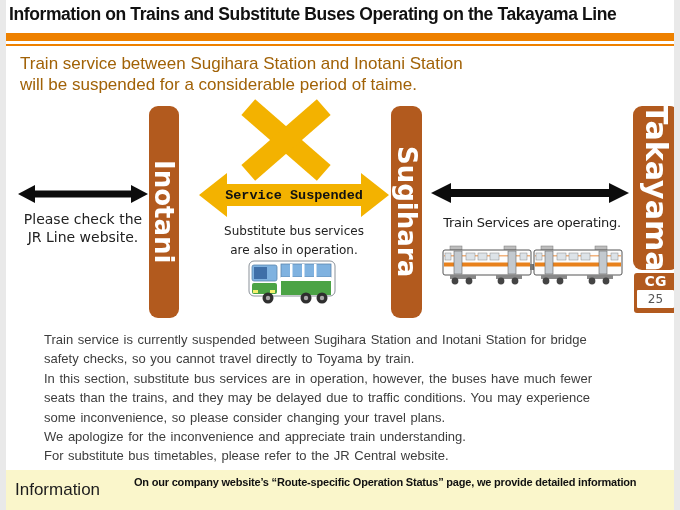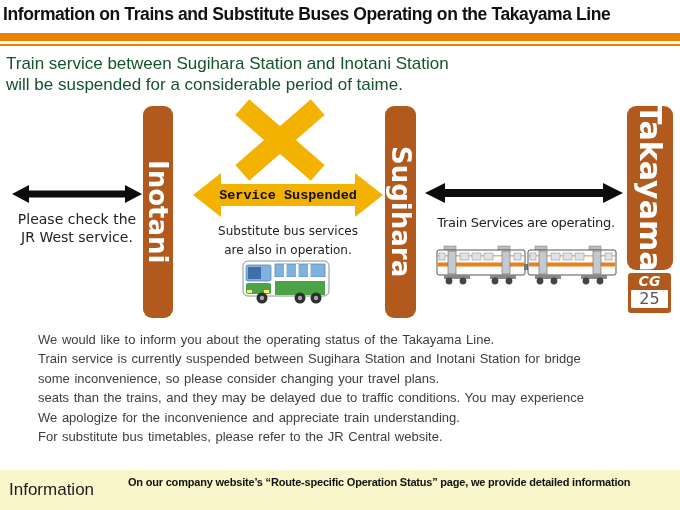--- a/index.html
+++ b/index.html
@@ -1,32 +1,32 @@
 <!DOCTYPE html>
 <html><head>
 <meta charset="utf-8">
 <style>
   html,body{margin:0;padding:0;background:#e9e9e9;}
   #canvas{
-    position:relative;width:680px;height:510px;background:#ffffff;
-    font-family:"Liberation Sans",sans-serif;overflow:hidden;margin:0 auto;
+    position:relative;width:620px;height:510px;background:#ffffff;
+    font-family:"Liberation Sans",sans-serif;overflow:hidden;margin:0 auto;padding-left:48px;
   }
   
   .title{
     position:absolute;left:3px;top:4px;width:674px;
     font-size:17.5px;font-weight:bold;letter-spacing:-0.4px;color:#111;
     white-space:nowrap;
   }
   .divider{position:absolute;left:0;top:33px;width:680px;}
   .divider .bar-thick{height:8px;background:#EE8100;}
   .divider .bar-gap{height:2.5px;background:#ffffff;}
   .divider .bar-thin{height:2.5px;background:#EE8100;}
   
   .headline{
-    position:absolute;left:6px;top:53px;font-size:17px;color:#14532d;
+    position:absolute;left:14px;top:53px;font-size:17px;color:#a16207;
     line-height:21px;white-space:nowrap;
   }
   
   .pillar{
     position:absolute;background:#B25A1E;border-radius:9px;
     display:flex;align-items:center;justify-content:center;
   }
   .pillar span{
     writing-mode:vertical-rl;text-orientation:mixed;color:#fff;
     font-weight:bold;font-family:"DejaVu Sans",sans-serif;
@@ -36,23 +36,23 @@
   #pillar-sugihara{left:385px;top:106px;width:31px;height:212px;}
   #pillar-sugihara span{font-size:26px;}
   #pillar-takayama{left:627px;top:106px;width:46px;height:164px;}
   #pillar-takayama span{font-size:30px;}
   
   .cg-badge{
     position:absolute;left:628px;top:273px;width:43px;height:40px;
     background:#B25A1E;border-radius:3px;text-align:center;
     font-family:"DejaVu Sans",sans-serif;
   }
-  .cg-badge .cg-top{color:#fff;font-weight:bold;font-size:14px;line-height:17px;font-style:italic;}
+  .cg-badge .cg-top{color:#fff;font-weight:bold;font-size:14px;line-height:17px;}
   .cg-badge .cg-num{
-    margin:0 3px;background:#fff;height:18px;font-size:16px;color:#555;
+    margin:0 3px;background:#fff;height:18px;font-size:12px;color:#555;
     line-height:18px;border-radius:1px;
   }
   
   .black-arrow{position:absolute;}
   #arrow-left{left:12px;top:185px;}
   #arrow-right{left:425px;top:183px;}
   
   .x-mark{position:absolute;left:240px;top:107px;width:80px;height:66px;}
   .x-mark .bar{
     position:absolute;left:50%;top:50%;width:100px;height:21px;
@@ -119,21 +119,21 @@
   <div class="black-arrow" id="arrow-left">
     <svg width="130" height="18" viewBox="0 0 130 18">
       <polygon points="0,9 17,0 17,18" fill="#0c0c0c"></polygon>
       <rect x="15" y="5.5" width="100" height="7" fill="#0c0c0c"></rect>
       <polygon points="130,9 113,0 113,18" fill="#0c0c0c"></polygon>
     </svg>
   </div>
 
   <div class="note" id="note-left">
     <div>Please check the</div>
-    <div>JR West service.</div>
+    <div>JR Line website.</div>
   </div>
 
   <div class="pillar" id="pillar-inotani">
     <span>Inotani</span>
   </div>
   <div class="pillar" id="pillar-sugihara">
     <span>Sugihara</span>
   </div>
   <div class="pillar" id="pillar-takayama">
     <span>Takayama</span>
@@ -234,24 +234,25 @@
         <rect x="54" y="34" width="26" height="4" fill="#888"></rect>
         <circle cx="13" cy="40" r="3.4" fill="#444"></circle>
           <circle cx="27" cy="40" r="3.4" fill="#444"></circle>
         <circle cx="59" cy="40" r="3.4" fill="#444"></circle>
           <circle cx="73" cy="40" r="3.4" fill="#444"></circle>
       </g>
     </svg>
   </div>
 
   <div class="body-text">
-    <div>We would like to inform you about the operating status of the Takayama Line.</div>
     <div>Train service is currently suspended between Sugihara Station and Inotani Station for bridge</div>
+    <div>safety checks, so you cannot travel directly to Toyama by train.</div>
+    <div>In this section, substitute bus services are in operation, however, the buses have much fewer</div>
+    <div>seats than the trains, and they may be delayed due to traffic conditions. You may experience</div>
     <div>some inconvenience, so please consider changing your travel plans.</div>
-    <div>seats than the trains, and they may be delayed due to traffic conditions. You may experience</div>
     <div>We apologize for the inconvenience and appreciate train understanding.</div>
     <div>For substitute bus timetables, please refer to the JR Central website.</div>
   </div>
 
   <div class="info-bar">
     <div class="info-label">Information</div>
     <div class="info-text">
       <div>On our company website’s “Route-specific Operation Status” page, we provide detailed information</div>
     </div>
   </div>

